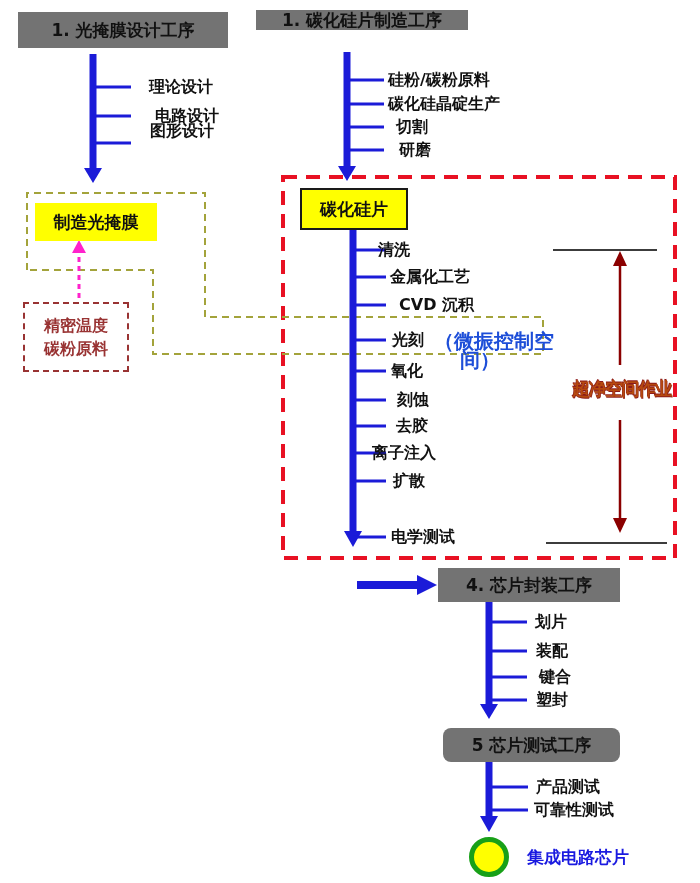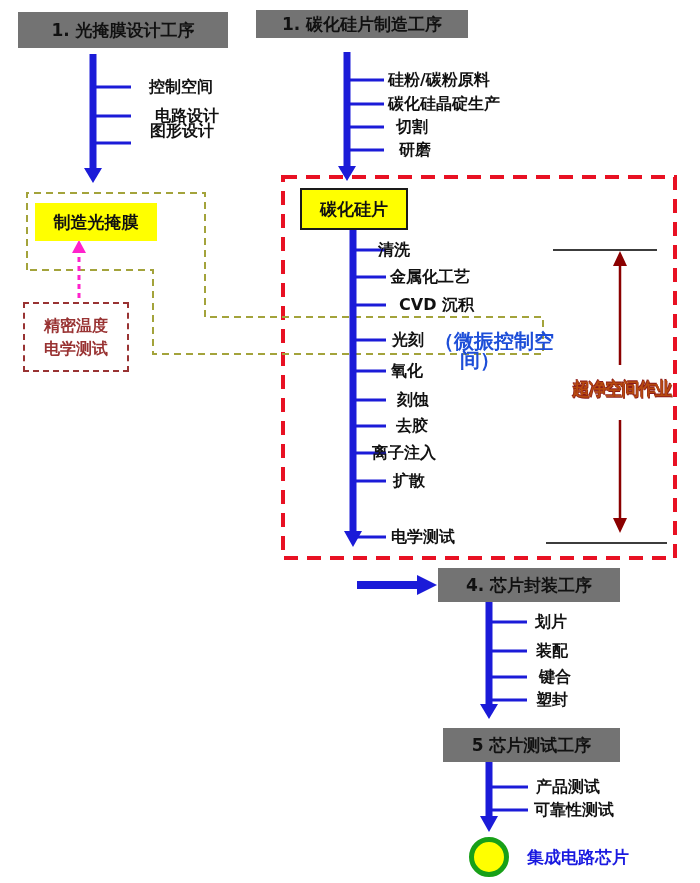--- a/index.html
+++ b/index.html
@@ -150,35 +150,35 @@
       <polygon points="480,816 498,816 489,832" fill="#1b1bd8" stroke="none"></polygon>
     </g>
     <g stroke="#1b1bd8" stroke-width="3">
       <line x1="489" y1="787" x2="528" y2="787"></line>
       <line x1="489" y1="810" x2="528" y2="810"></line>
     </g>
   </svg>
 
   <div class="title-box" style="left:18px;top:12px;width:210px;height:36px;">1. 光掩膜设计工序</div>
 
-  <div class="title-box" style="left:256px;top:10px;width:212px;height:28px;">1. 碳化硅片制造工序</div>
-
-  <div class="step-label" style="left:149px;top:87px;">控制空间</div>
+  <div class="title-box" style="left:256px;top:10px;width:212px;height:20px;">1. 碳化硅片制造工序</div>
+
+  <div class="step-label" style="left:149px;top:87px;">理论设计</div>
   <div class="step-label" style="left:155px;top:116px;">电路设计</div>
   <div class="step-label" style="left:150px;top:131px;">图形设计</div>
 
   <div class="step-label" style="left:388px;top:80px;">硅粉/碳粉原料</div>
   <div class="step-label" style="left:388px;top:104px;">碳化硅晶碇生产</div>
   <div class="step-label" style="left:396px;top:127px;">切割</div>
   <div class="step-label" style="left:399px;top:150px;">研磨</div>
 
   <div class="yellow-box" style="left:35px;top:203px;width:122px;height:38px;">制造光掩膜</div>
 
   <div class="temp-box" style="left:23px;top:302px;width:102px;height:66px;">精密温度
-电学测试</div>
+碳粉原料</div>
 
   <div class="yellow-box" style="left:300px;top:188px;width:104px;height:38px;border:2px solid #1a1a1a;">碳化硅片</div>
 
 
   <div class="step-label" style="left:378px;top:250px;text-align:center;">清洗</div>
   <div class="step-label" style="left:390px;top:277px;">金属化工艺</div>
   <div class="step-label" style="left:399px;top:305px;">CVD 沉积</div>
   <div class="step-label" style="left:392px;top:340px;">光刻</div>
   <div class="step-label" style="left:391px;top:371px;">氧化</div>
   <div class="step-label" style="left:397px;top:400px;font-family:Liberation Mono, monospace;">刻蚀</div>
@@ -194,21 +194,21 @@
 
   <div class="cleanroom-label" style="left:572px;top:377px;">超净空间作业</div>
 
   <div class="title-box" style="left:438px;top:568px;width:182px;height:34px;">4. 芯片封装工序</div>
 
   <div class="step-label" style="left:535px;top:622px;">划片</div>
   <div class="step-label" style="left:536px;top:651px;">装配</div>
   <div class="step-label" style="left:539px;top:677px;">键合</div>
   <div class="step-label" style="left:536px;top:700px;">塑封</div>
 
-  <div class="title-box" style="left:443px;top:728px;width:177px;height:34px;">5 芯片测试工序</div>
+  <div class="title-box" style="left:443px;top:728px;width:177px;height:34px;border-radius:8px;">5 芯片测试工序</div>
 
   <div class="step-label" style="left:536px;top:787px;">产品测试</div>
   <div class="step-label" style="left:534px;top:810px;">可靠性测试</div>
 
   <div class="final-circle" style="left:469px;top:837px;"></div>
   <div class="final-label" style="left:527px;top:857px;">集成电路芯片</div>
 
 </div>
 
 </body></html>

